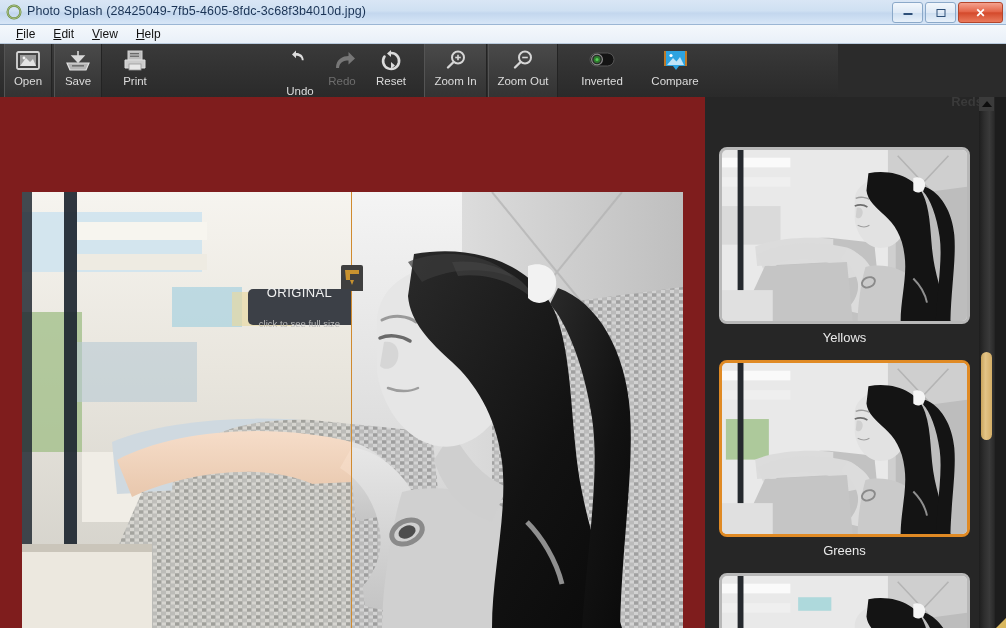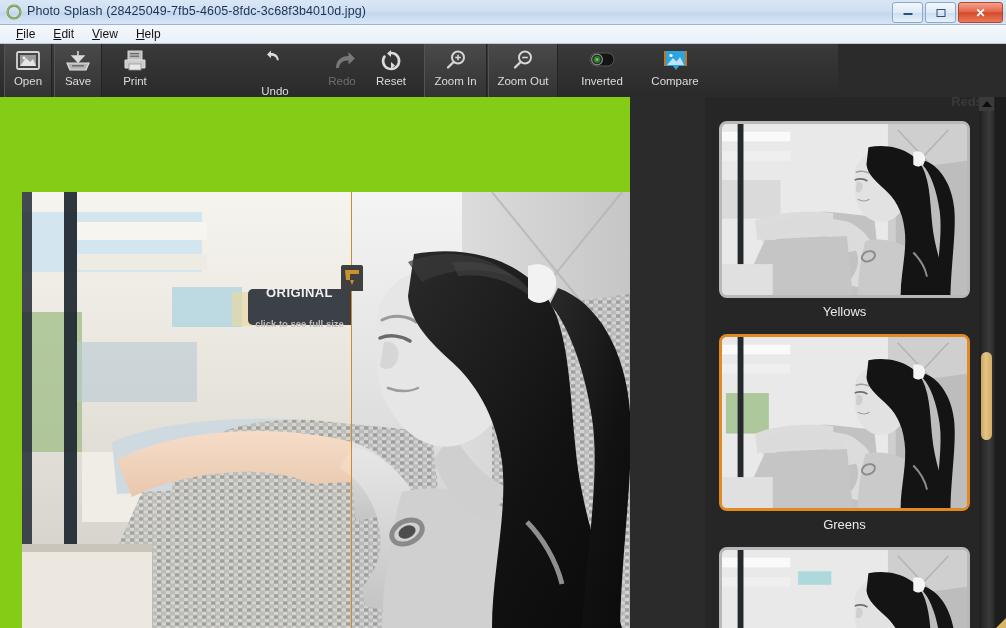--- a/index.html
+++ b/index.html
@@ -126,24 +126,23 @@
     padding-top: 14px;
   }
   .tab.active {
     color: #e08a24;
     background: linear-gradient(to bottom, #454545 0%, #3a3a3a 50%, #313131 100%);
   }
 
   
   .canvas-area {
     position: absolute; left: 0; top: 97px;
-    width: 630px; height: 531px;
-    background: #84cc16;
-    overflow: hidden;
-    font-weight: bold;
+    width: 705px; height: 531px;
+    background: #7f1d1d;
+    overflow: hidden;
   }
   .photo-wrap {
     position: absolute; left: 22px; top: 95px;
     width: 661px; height: 436px;
     overflow: hidden;
     background: #cfcfcf;
   }
   
   .photo-base { position: absolute; inset: 0; }
   
@@ -183,20 +182,21 @@
   .right-panel {
     position: absolute; left: 705px; top: 97px;
     width: 301px; height: 531px;
     background: #262626;
     overflow: hidden;
   }
   .panel-clip { position: absolute; left: 0; top: 0; width: 278px; height: 531px; overflow: hidden; }
   .thumb-item {
     position: absolute; left: 14px;
     width: 251px;
+    margin-top: 26px;
   }
   .thumb-frame {
     width: 251px; height: 177px;
     border-radius: 8px;
     border: 3px solid #b8b8b8;
     box-sizing: border-box;
     overflow: hidden;
     background: #cfcfcf;
     position: relative;
   }
@@ -309,21 +309,21 @@
       <svg class="tb-icon" viewBox="0 0 30 26">
         <rect x="8" y="3" width="14" height="9" fill="#bdbdbd" stroke="#d4d4d4" stroke-width="1"></rect>
         <rect x="10" y="5" width="9" height="1.3" fill="#6a6a6a"></rect>
         <rect x="10" y="7.6" width="9" height="1.3" fill="#6a6a6a"></rect>
         <path d="M5 12 L25 12 L25 20 L5 20 Z" fill="#cccccc" stroke="#dedede" stroke-width="1"></path>
         <rect x="9" y="16" width="12" height="6" fill="#e8e8e8" stroke="#9a9a9a" stroke-width="0.8"></rect>
       </svg>
       <div class="tb-label">Print</div>
     </div>
 
-    <div class="tb-btn" style="left:251px;width:48px;gap:20px;">
+    <div class="tb-btn" style="left:276px;width:48px;gap:20px;">
       <svg class="tb-icon" viewBox="0 0 30 26">
         <path d="M21 20 C21 11 14 8 8.5 8 L8.5 4 L2 10.5 L8.5 16.5 L8.5 12.5 C13 12.5 17.5 14 18 20 Z" fill="#dcdcdc"></path>
       </svg>
       <div class="tb-label">Undo</div>
     </div>
 
     <div class="tb-btn" style="left:318px;width:48px;">
       <svg class="tb-icon" viewBox="0 0 30 26">
         <path d="M9 20 C9 11 16 8 21.5 8 L21.5 4 L28 10.5 L21.5 16.5 L21.5 12.5 C17 12.5 12.5 14 12 20 Z" fill="#777777"></path>
       </svg>

